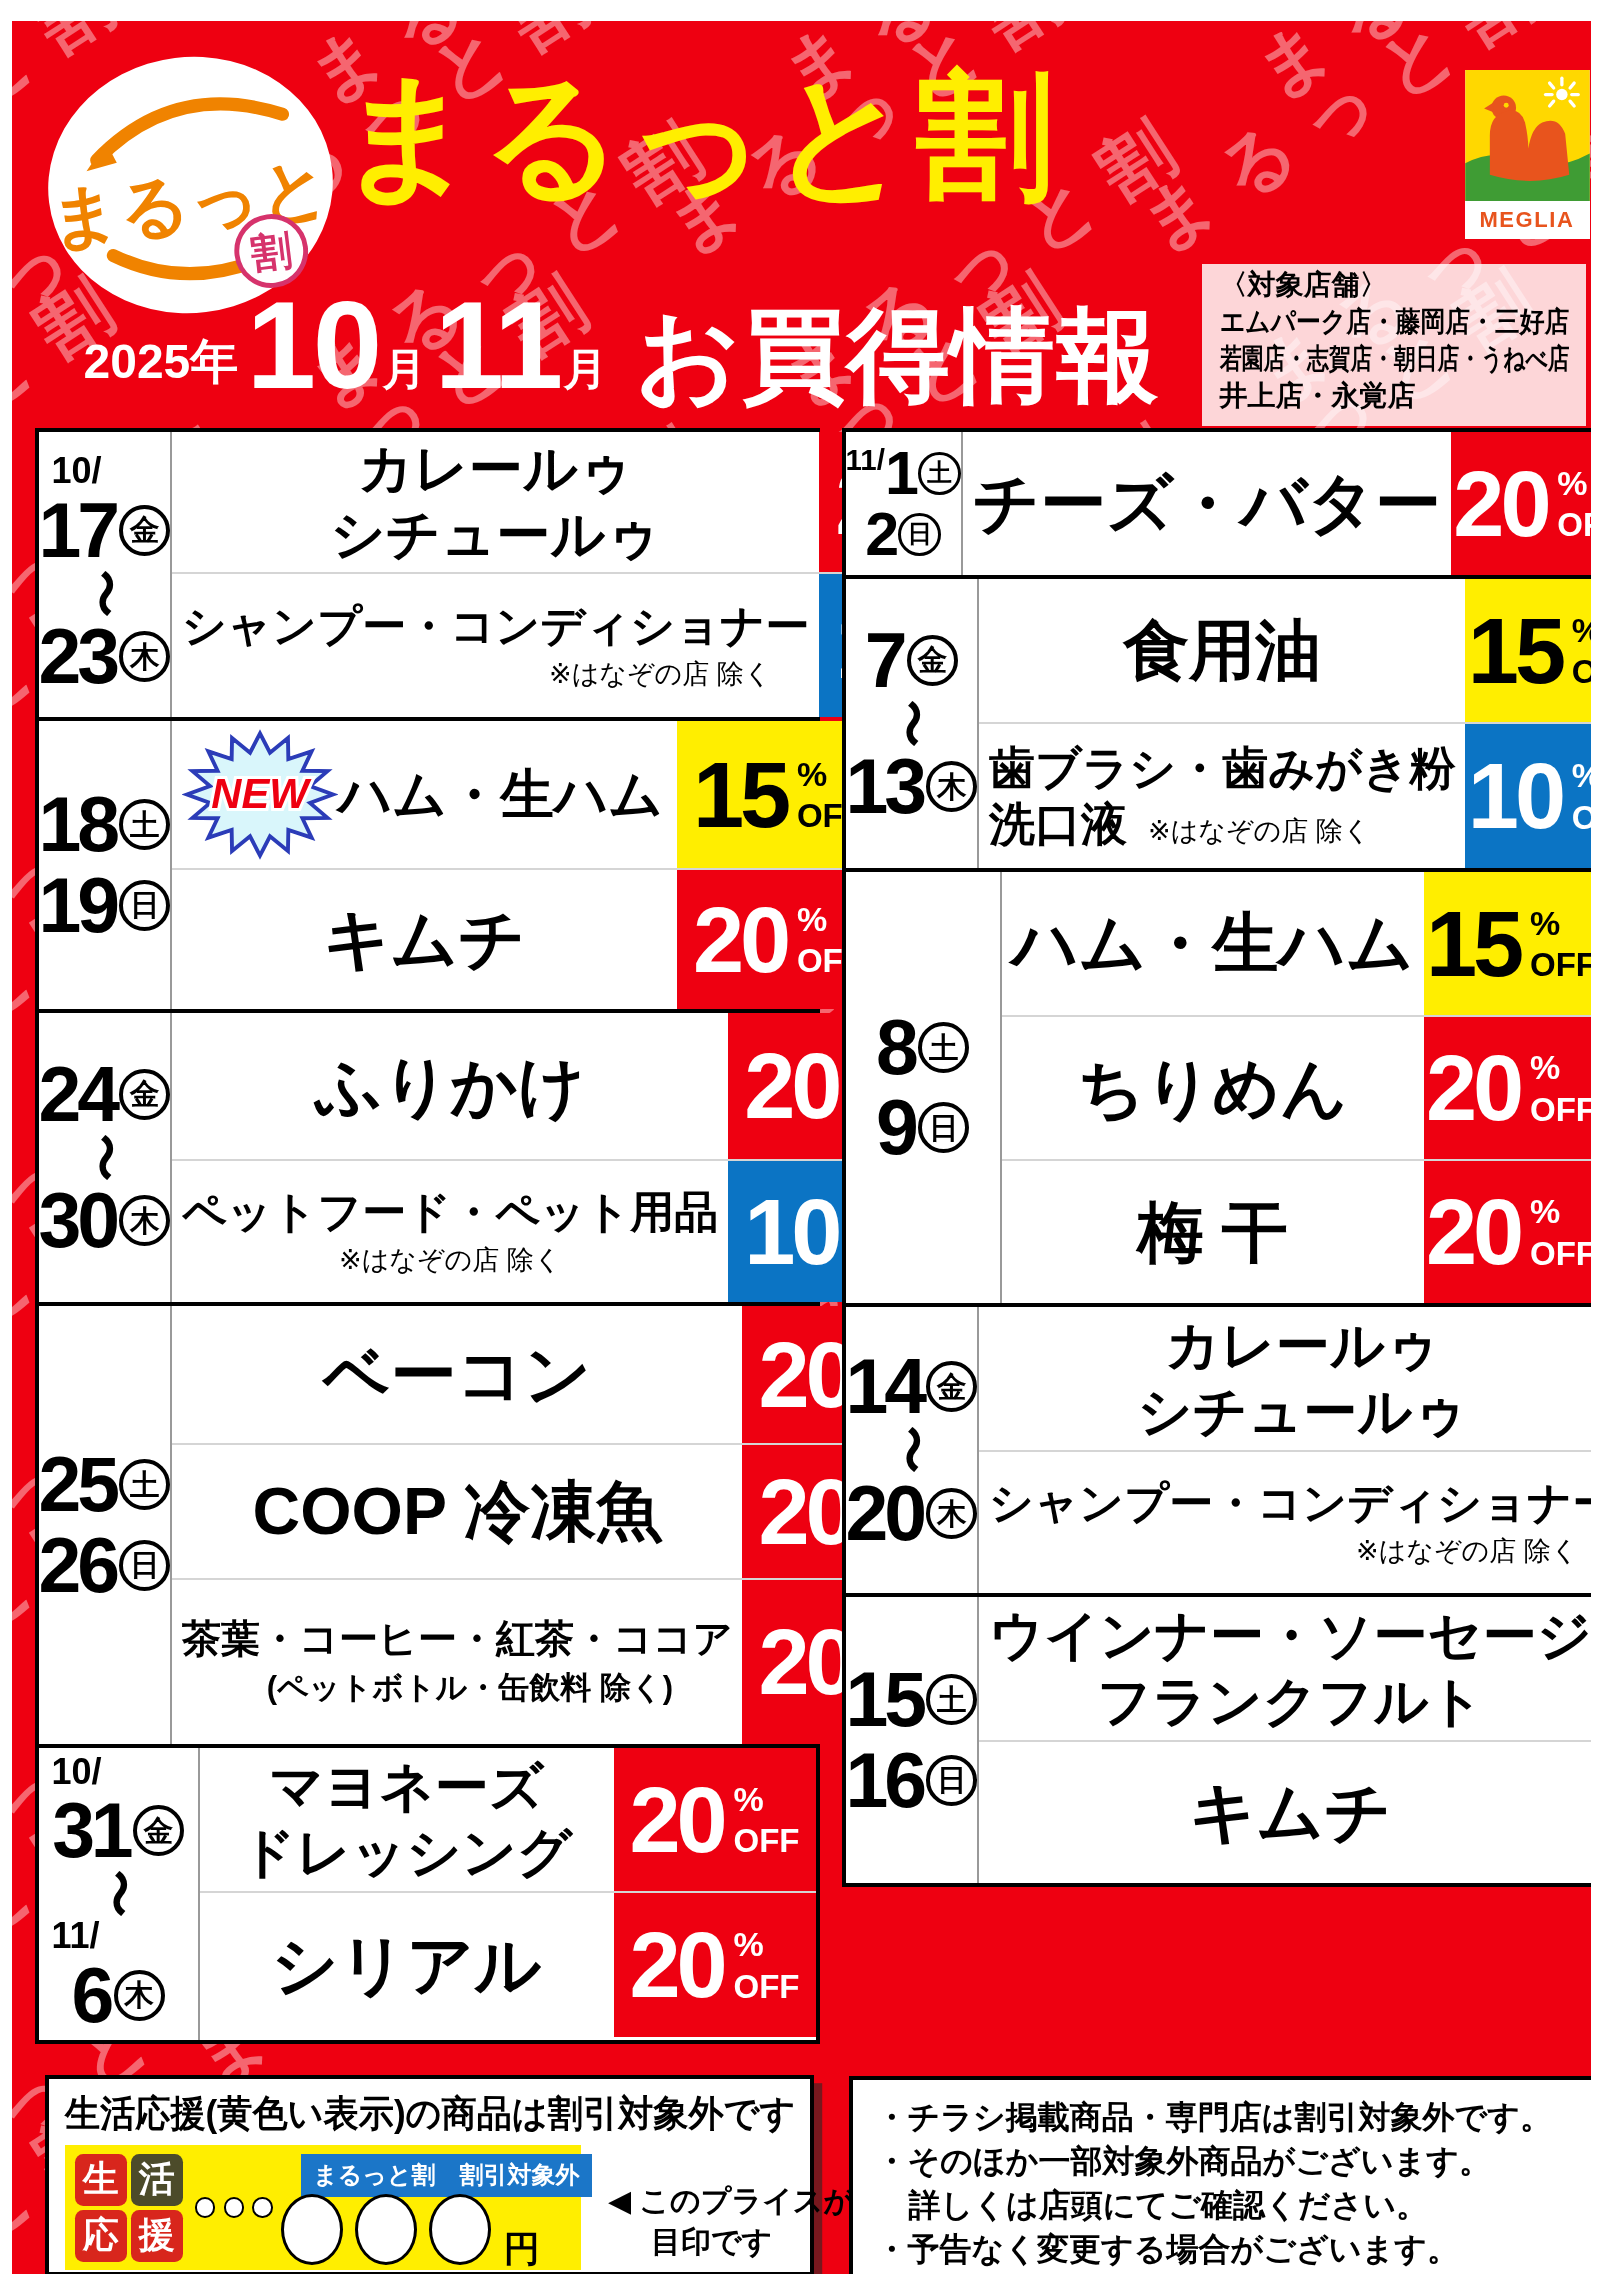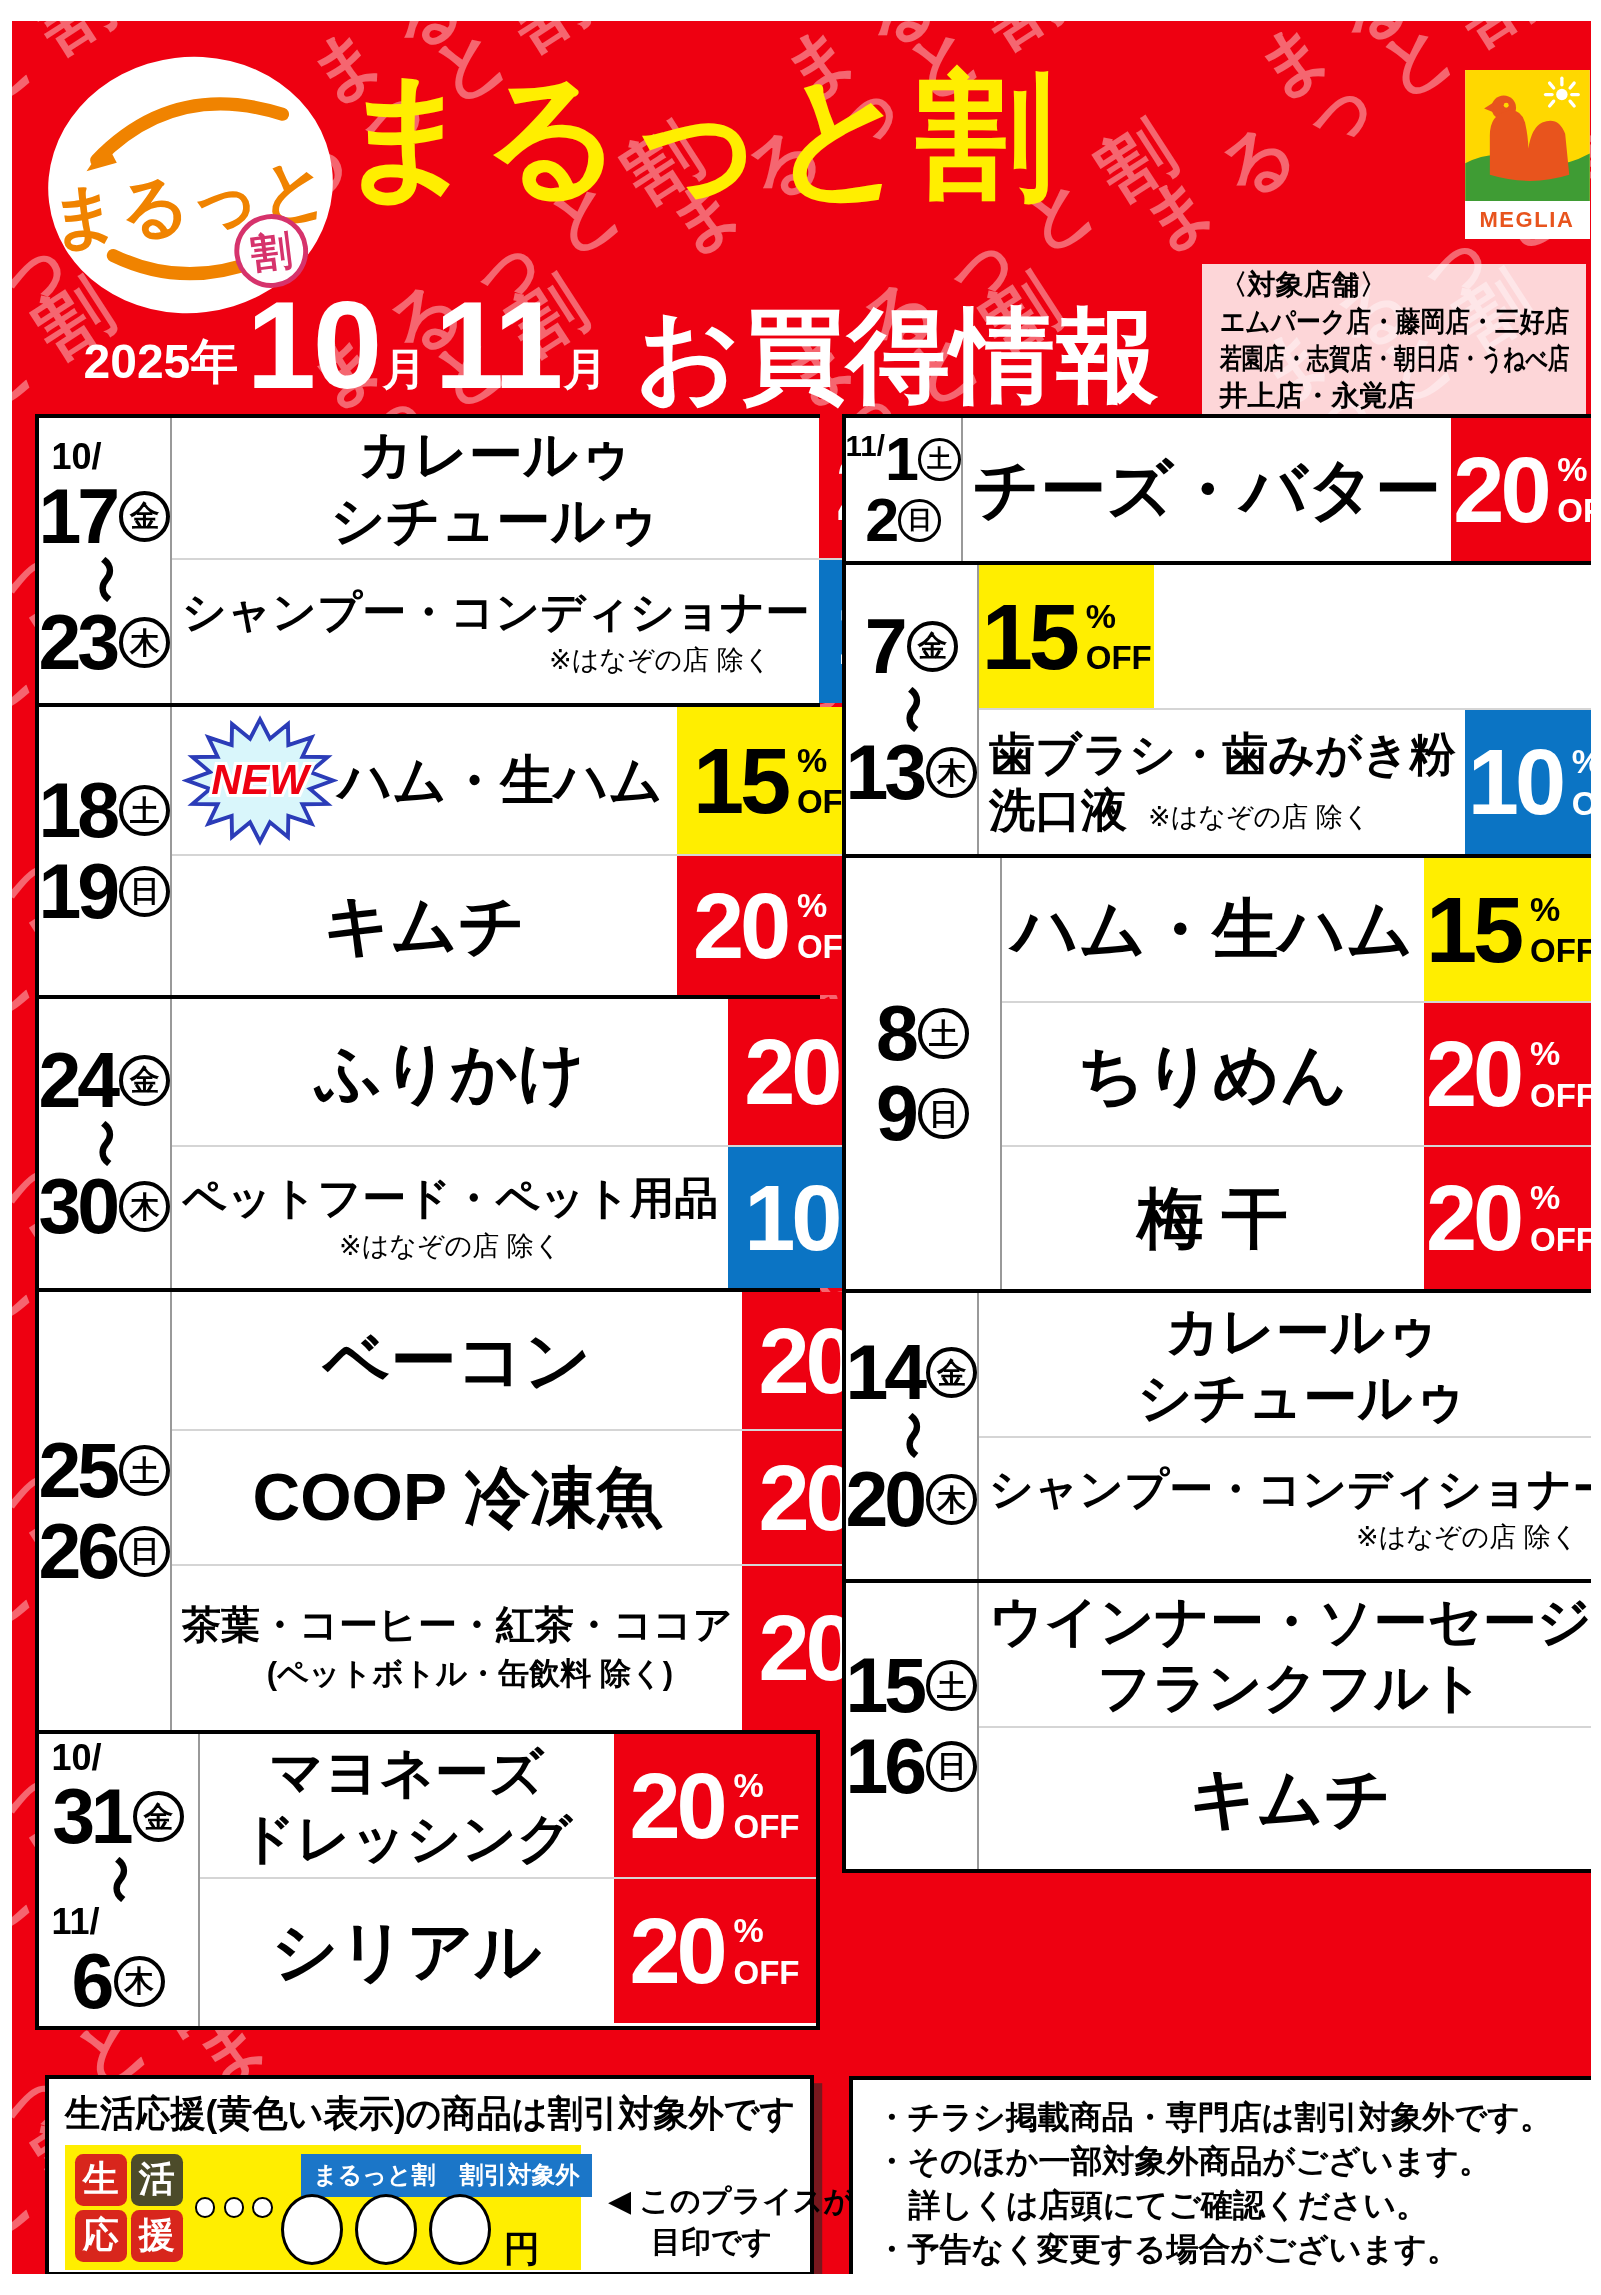--- a/index.html
+++ b/index.html
@@ -24,21 +24,21 @@
   .subtitle{position:absolute;left:72px;top:261px;display:flex;align-items:flex-end;color:#fff;z-index:3;white-space:nowrap;}
   .st-year{font-size:48px;font-weight:800;padding-bottom:13px;}
   .st-num{font-size:125px;font-weight:900;line-height:1;letter-spacing:-3.3px;margin-left:8.2px;}
   .st-unit{font-size:44px;font-weight:800;padding-bottom:8.2px;margin-left:3.3px;}
   .st-label{font-size:103px;font-weight:900;line-height:1;margin-left:28px;letter-spacing:1.6px;}
   .store-box{position:absolute;left:1190px;top:243px;width:384px;height:162px;background:rgba(255,255,255,0.84);
              z-index:3;padding:3px 18px;box-sizing:border-box;color:#000;}
   .store-line{font-size:28px;font-weight:700;line-height:1.32;white-space:nowrap;}
 
   
-  .table{position:absolute;top:393px;background:#fff;border:4.9px solid #000;box-sizing:border-box;z-index:3;}
+  .table{position:absolute;top:407px;background:#fff;border:4.9px solid #000;box-sizing:border-box;z-index:3;}
   .table-left{left:23px;width:785px;}
   .table-right{left:830px;width:761px;}
   .block{display:flex;}
   .block + .block{border-top:4.9px solid #000;}
   .datecell{display:flex;flex-direction:column;align-items:center;justify-content:center;
             border-right:2.5px solid #999;box-sizing:border-box;padding:4.9px 0;background:#fff;}
   .table-left .datecell{width:161px;}
   .table-right .datecell{width:158px;}
   .rowscol{flex:1;display:flex;flex-direction:column;}
   .rowline{display:flex;box-sizing:border-box;}
@@ -483,20 +483,27 @@
               <span class="d-wd">金</span>
             </div>
             <div class="d-tilde">〜</div>
             <div class="d-day">
               <span class="d-num">13</span>
               <span class="d-wd">木</span>
             </div>
           </div>
           <div class="rowscol">
             <div class="rowline" style="height: 143px;">
+              <div class="itemcell">
+                <div class="itemwrap">
+                  <div class="itemtext xl fit">
+                    <div>食用油</div>
+                  </div>
+                </div>
+              </div>
               <div class="pricecell c-yellow">
                 <span class="pnum">15</span>
                 <span class="punit">
                   <span class="ppct">%</span>
                   <span class="poff">OFF</span>
                 </span>
               </div>
             </div>
             <div class="rowline" style="height: 146px;">
               <div class="itemcell">

